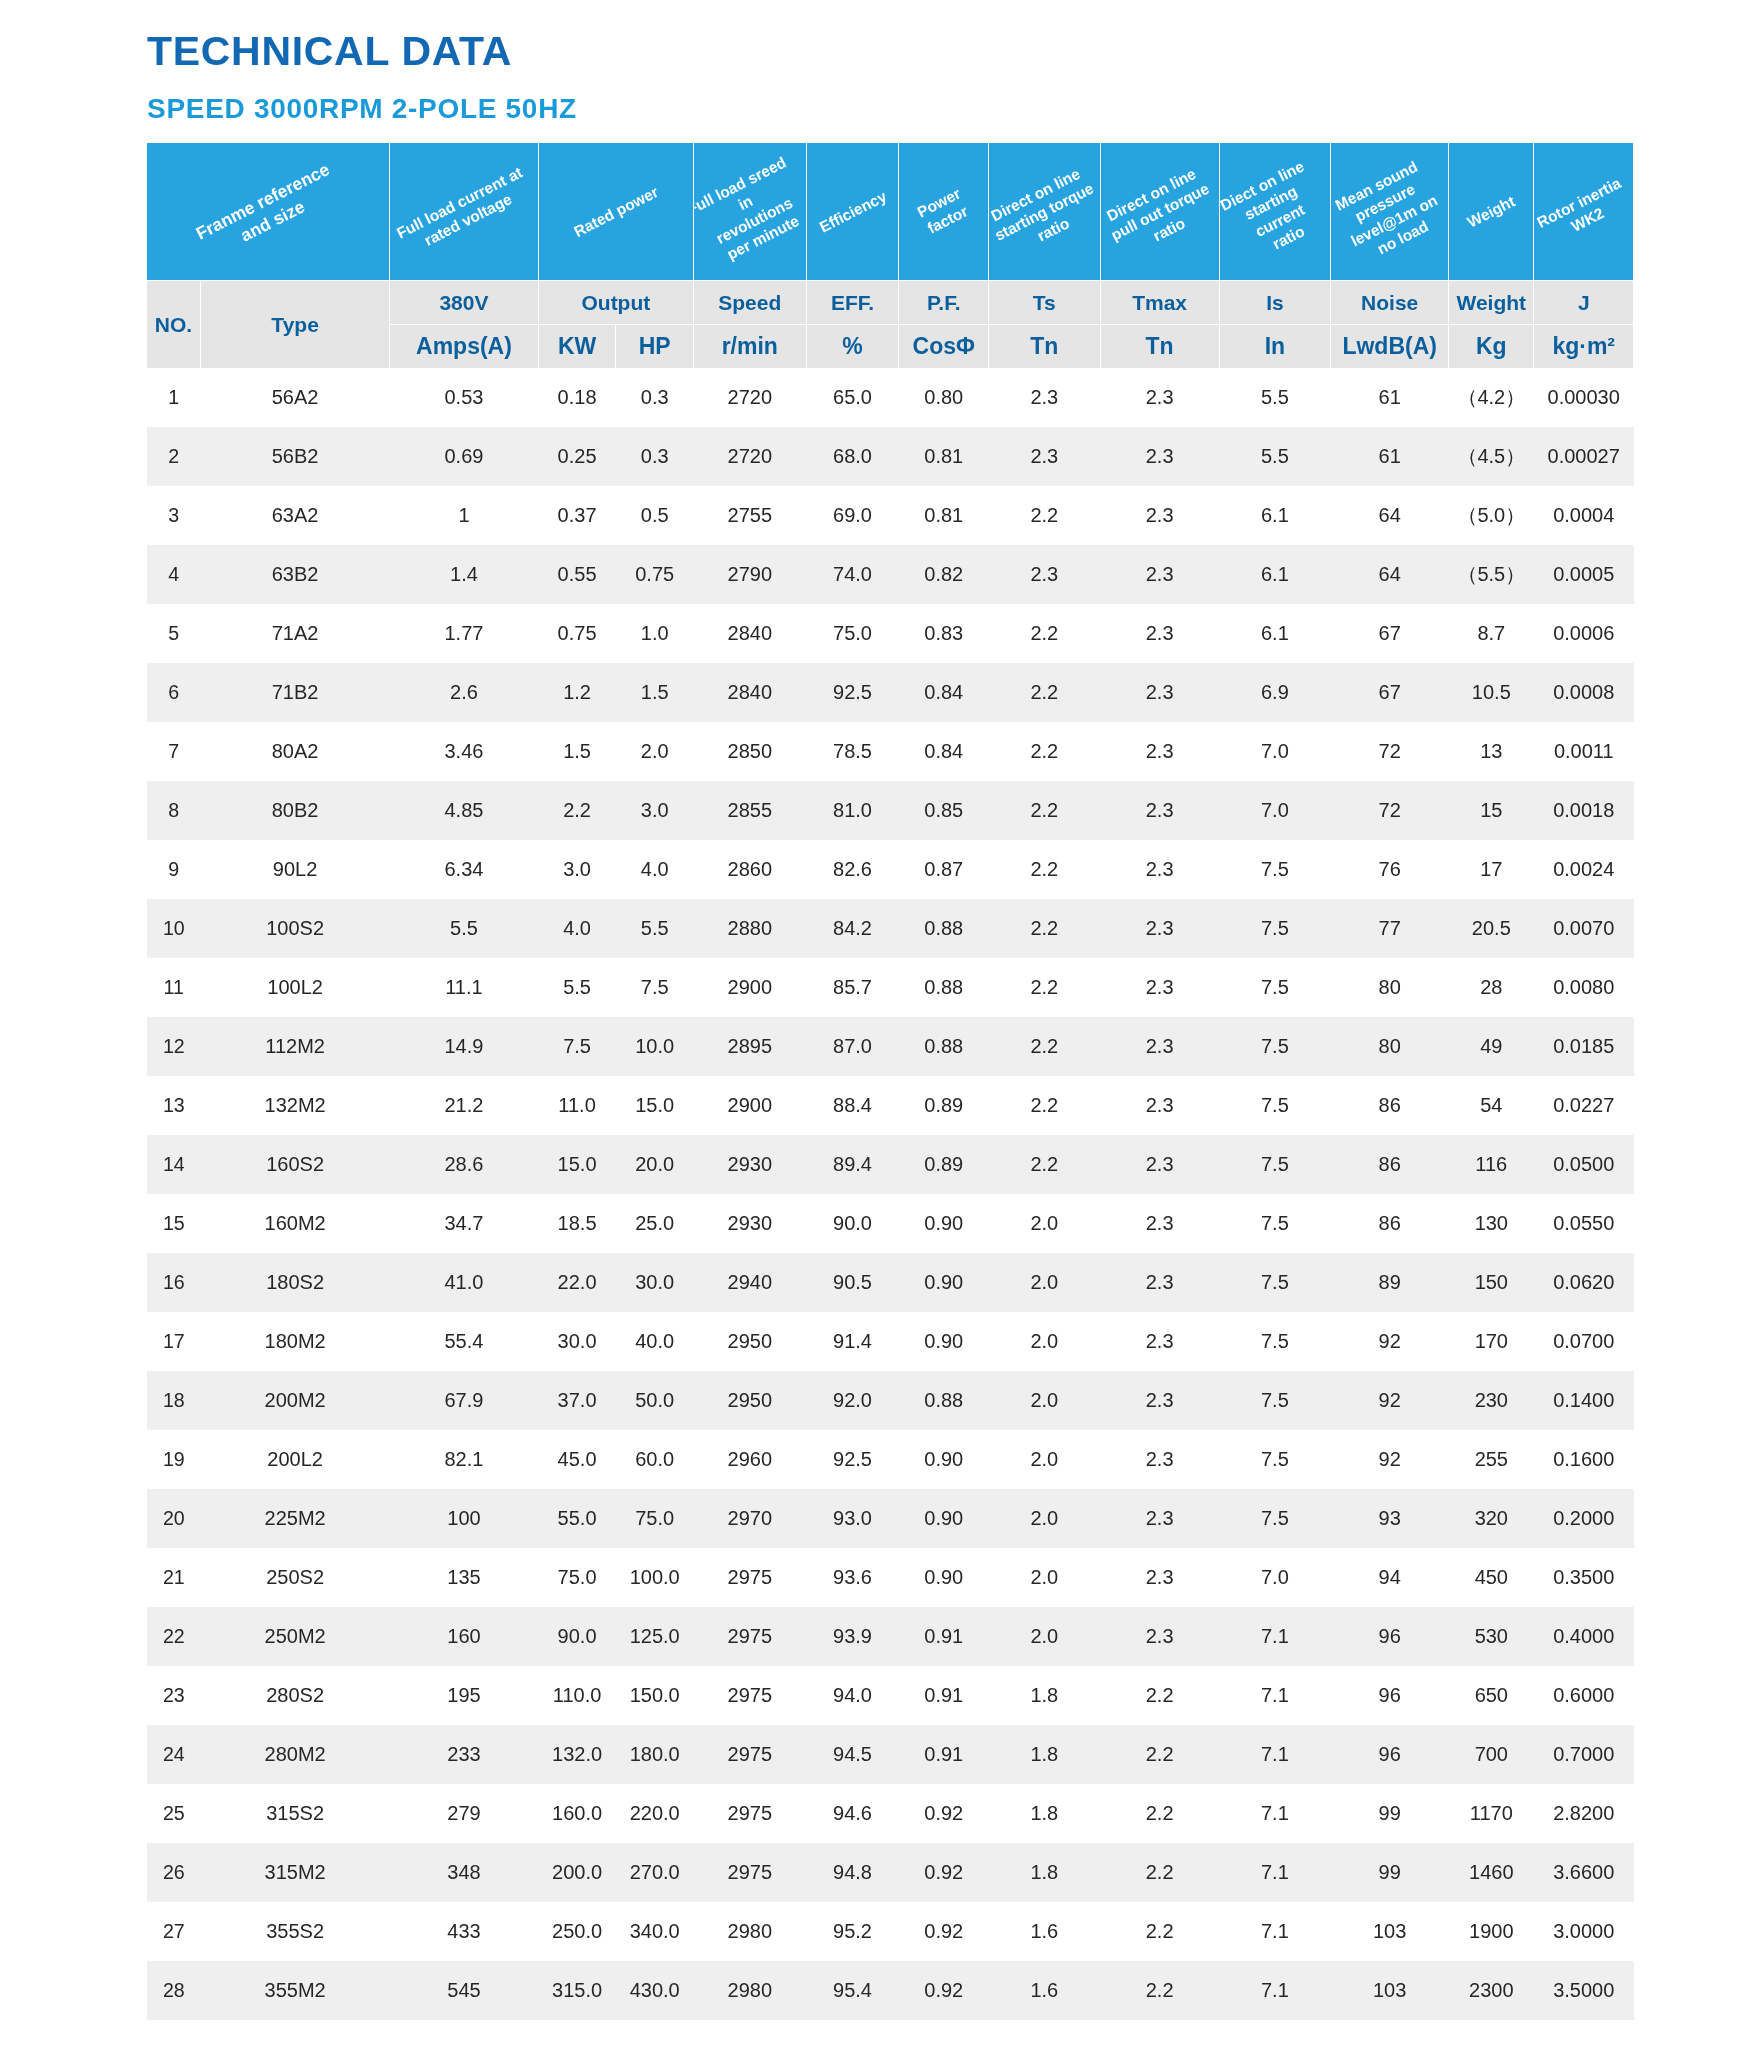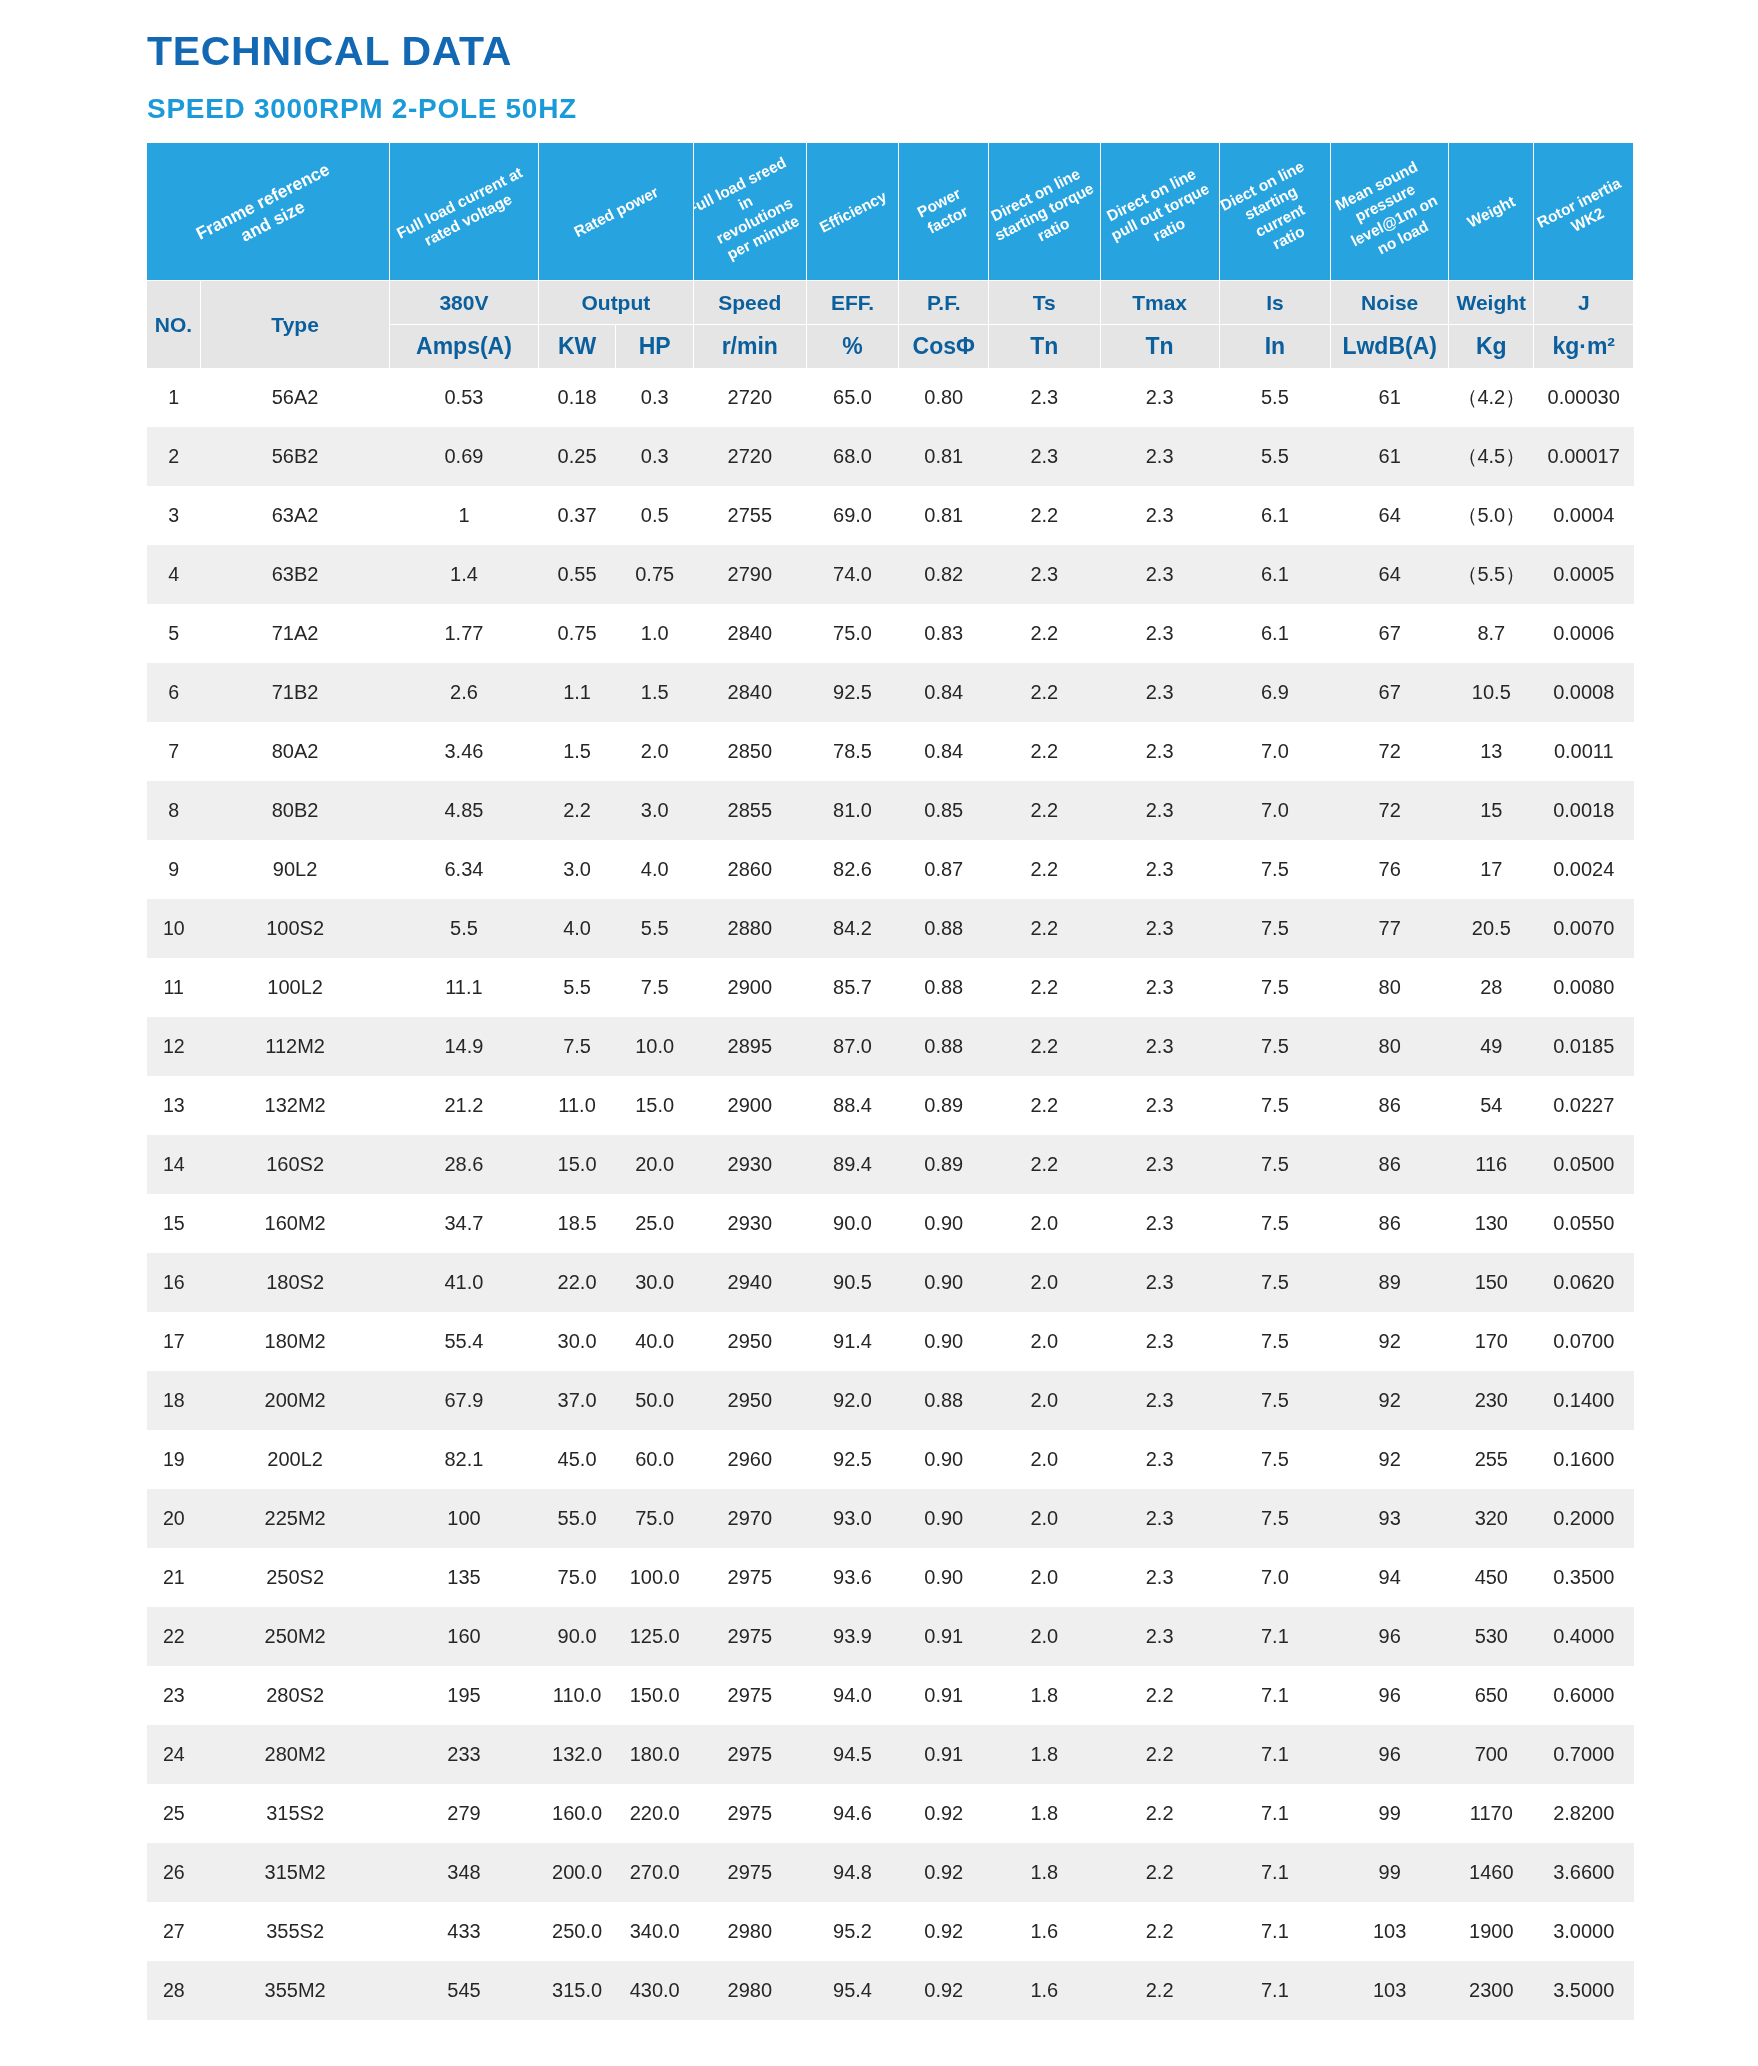--- a/index.html
+++ b/index.html
@@ -195,21 +195,21 @@
           <td>0.25</td>
           <td>0.3</td>
           <td>2720</td>
           <td>68.0</td>
           <td>0.81</td>
           <td>2.3</td>
           <td>2.3</td>
           <td>5.5</td>
           <td>61</td>
           <td>（4.5）</td>
-          <td>0.00017</td>
+          <td>0.00027</td>
         </tr>
         <tr class="row-odd">
           <td class="no">3</td>
           <td>63A2</td>
           <td>1</td>
           <td>0.37</td>
           <td>0.5</td>
           <td>2755</td>
           <td>69.0</td>
           <td>0.81</td>
@@ -249,21 +249,21 @@
           <td>2.3</td>
           <td>6.1</td>
           <td>67</td>
           <td>8.7</td>
           <td>0.0006</td>
         </tr>
         <tr class="row-even">
           <td class="no">6</td>
           <td>71B2</td>
           <td>2.6</td>
-          <td>1.1</td>
+          <td>1.2</td>
           <td>1.5</td>
           <td>2840</td>
           <td>92.5</td>
           <td>0.84</td>
           <td>2.2</td>
           <td>2.3</td>
           <td>6.9</td>
           <td>67</td>
           <td>10.5</td>
           <td>0.0008</td>

